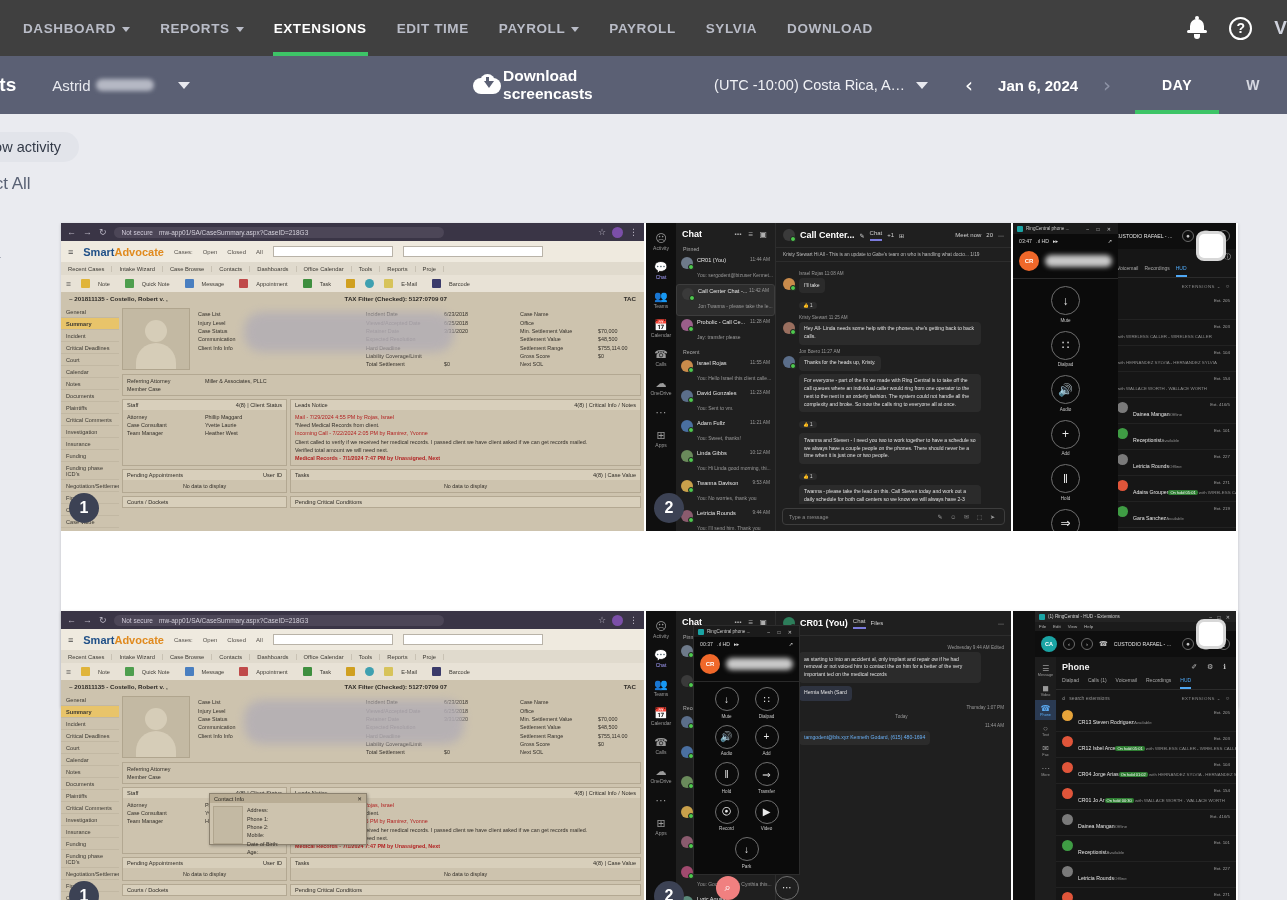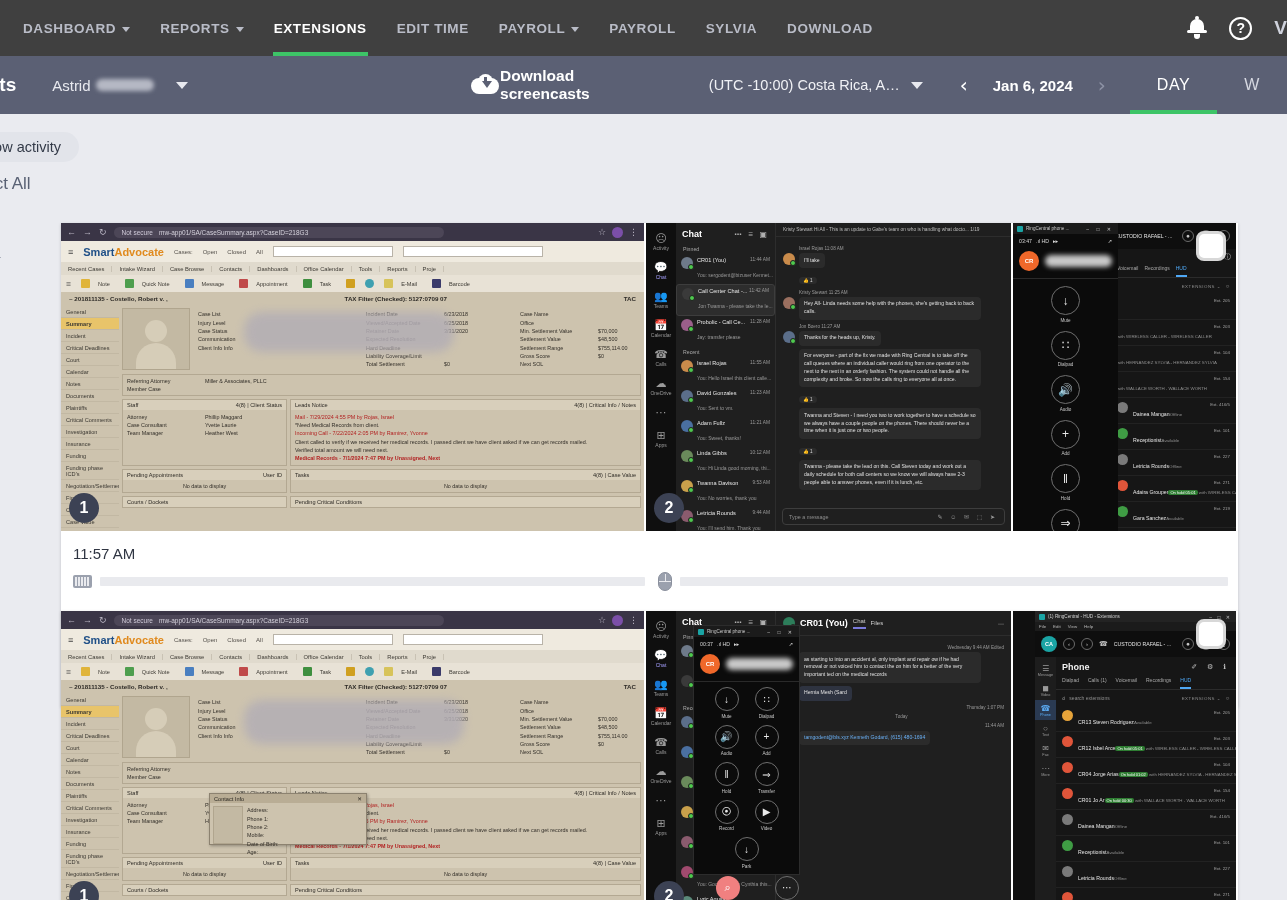--- a/index.html
+++ b/index.html
@@ -152,21 +152,21 @@
   }
   .arrow-btn.dim { color: #8d92a5; }
   .date-label {
     font-size: 15px; font-weight: bold; color: #fff;
     width: 110px; text-align: center; white-space: nowrap;
   }
   .range-tabs { display: flex; align-items: center; height: 58px; margin-left: 14px; }
   .range-tab {
     position: relative; height: 58px;
     display: flex; align-items: center; padding: 0 27px;
-    font-size: 16px; font-weight: normal; letter-spacing: 0.6px;
+    font-size: 14px; font-weight: bold; letter-spacing: 0.6px;
     color: #d6d8e1; cursor: pointer;
   }
   .range-tab.active { color: #fff; }
   .range-tab.active::after {
     content: ""; position: absolute; left: 0; right: 0; bottom: 0;
     height: 4px; background: #3dc467;
   }
 
   
   .content { position: absolute; left: 0; top: 114px; width: 1287px; height: 786px; }
@@ -861,20 +861,31 @@
                 <span class="tm-av" style="background:#8a5b6e"></span>
                 <span class="tm-txt"><span class="tm-n">
                     <b>Letricia Rounds</b>
                     <i>9:44 AM</i>
                   </span><span class="tm-p">You: I'll send him. Thank you</span></span>
               </div>
 
           </div>
 
           <div class="tm-conv">
+            <div class="tm-conv-h">
+              <span class="tm-av" style="background:#3a3a3a"></span>
+              <span class="ti">Call Center...</span>
+              <span class="tb">✎</span>
+              <span class="tb sel">Chat</span>
+              <span class="tb">+1</span>
+              <span class="tb">⊞</span>
+              <span class="tb" style="margin-left:auto">Meet now</span>
+              <span class="tb">20</span>
+              <span class="tb">⋯</span>
+            </div>
             <div class="tm-pin">Kristy Stewart   Hi All - This is an update to Gabe's team on who is handling what docto...  1/19</div>
             <div class="tm-msgs">
               <div class="tm-meta"><span>Israel Rojas</span> <span>11:08 AM</span></div>
               <div class="tm-bubble-row">
                   <span class="tm-av" style="background:#c98b4b"></span>
                   <span class="tm-bubble">I'll take</span>
                 </div>
               <div class="tm-react">👍 1</div>
               <div class="tm-meta"><span>Kristy Stewart</span> <span>11:25 AM</span></div>
               <div class="tm-bubble-row">
@@ -1024,29 +1035,20 @@
                 <div class="c">⇒</div>
               </div>
 
           </div>
 
         </div>
         <div class="rec-square"></div>
       </div>
     </div>
 
-    <div class="timebar">
-      <div class="time-text">11:57 AM</div>
-      <div class="bars">
-        <span class="ico-kb"></span>
-        <span class="track t1"><span class="fill" id="kb1" style="width: 71%;"></span></span>
-        <span class="ico-mouse" style="margin-left:13px"></span>
-        <span class="track t2"><span class="fill" id="ms1" style="width: 100%;"></span></span>
-      </div>
-    </div>
   </div>
 
   <div class="card card2">
     <div class="shots">
 
       <div class="shot s1">
         <div class="sa">
           <div class="sa-chrome">
             <span class="sa-dot">←</span>
             <span class="sa-dot">→</span>

